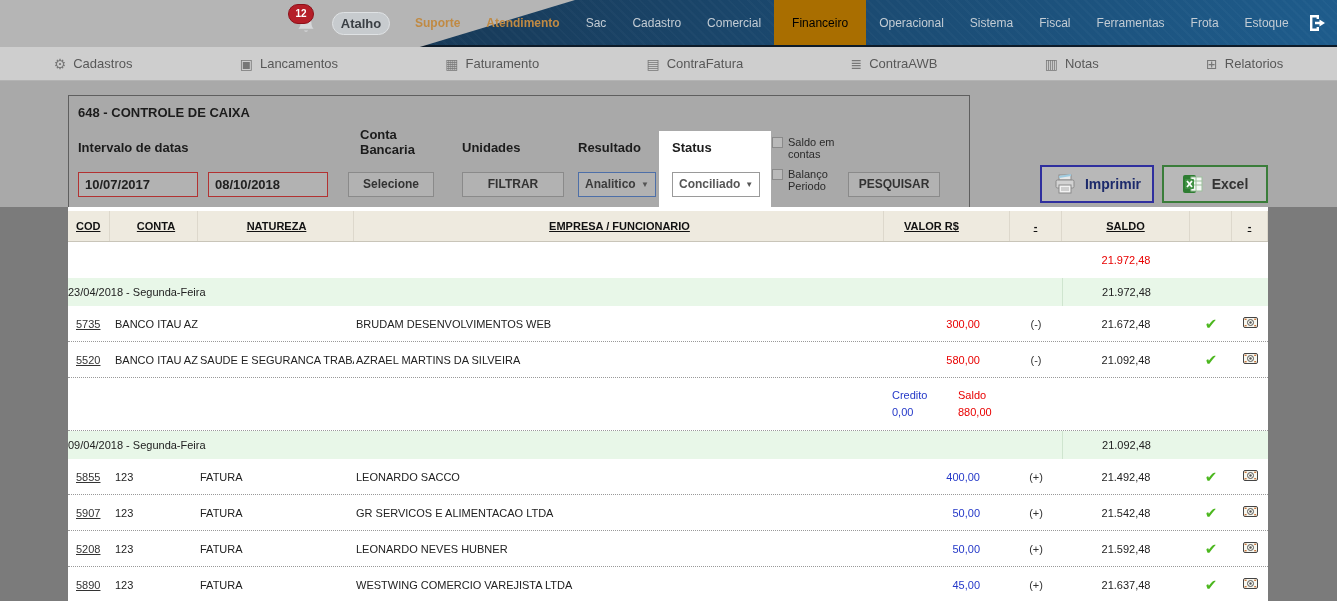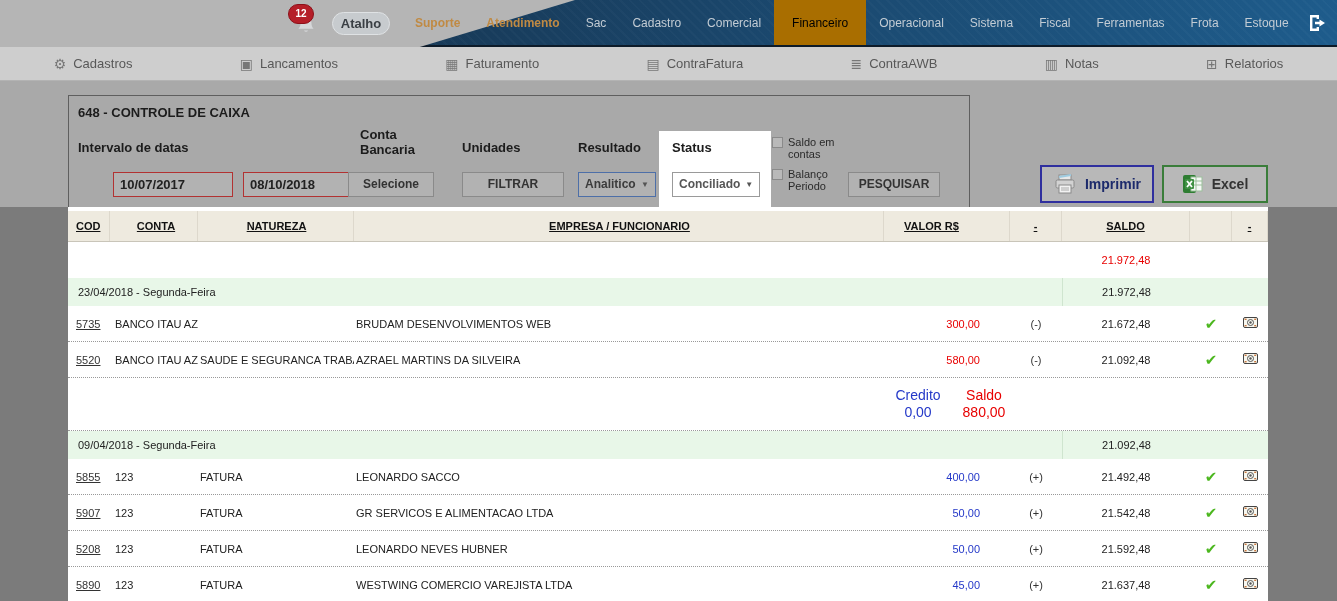--- a/index.html
+++ b/index.html
@@ -34,21 +34,21 @@
   .sub-item{display:flex;align-items:center;gap:7px;color:#585858;font-size:13px;cursor:pointer;}
   .sub-ico{font-size:14px;color:#777;line-height:14px;}
 
   
   .band{position:absolute;left:0;top:81px;width:1337px;height:126px;background:#a9a9a9;}
   .panel{position:absolute;left:68px;top:95px;width:900px;height:111px;border:1px solid #5f5f5f;z-index:1;}
   .panel-title{position:absolute;left:78px;top:105px;font-size:13px;font-weight:bold;color:#1c1c1c;z-index:1;}
   .flabel{position:absolute;font-size:13px;font-weight:bold;color:#1c1c1c;z-index:1;line-height:15px;}
   .date-input{position:absolute;width:120px;height:25px;box-sizing:border-box;border:1px solid #b23232;
     background:#b2b2b2;color:#222;font-size:13px;font-weight:bold;padding:0 6px;z-index:1;
-    font-family:"Liberation Sans","DejaVu Sans",sans-serif;margin-left:35px;}
+    font-family:"Liberation Sans","DejaVu Sans",sans-serif;}
   .gbtn{position:absolute;height:25px;box-sizing:border-box;background:#b2b2b2;border:1px solid #8a8a8a;
     color:#333;font-size:12px;font-weight:bold;text-align:center;line-height:23px;cursor:pointer;z-index:1;}
   .sel{position:absolute;height:25px;box-sizing:border-box;background:#b2b2b2;border:1px solid #4d6fa8;
     color:#3c3c3c;font-size:12px;font-weight:bold;padding:0 6px;line-height:23px;cursor:pointer;z-index:1;
     display:flex;justify-content:space-between;align-items:center;}
   .sel .arr{font-size:8px;color:#555;margin-left:5px;}
   .spotlight{position:absolute;left:659px;top:131px;width:112px;height:77px;background:#fff;z-index:2;}
   .z3{z-index:3;}
   .sel.white{background:#fff;border:1px solid #9a9a9a;color:#555;}
   .cb-row{position:absolute;display:flex;gap:5px;z-index:1;width:78px;}
@@ -69,33 +69,33 @@
   .c{flex:none;box-sizing:border-box;overflow:hidden;white-space:nowrap;font-size:11px;color:#222;}
   .c-cod{width:42px;padding-left:8px;}
   .c-conta{width:88px;padding-left:5px;}
   .c-natureza{width:156px;padding-left:2px;}
   .c-empresa{width:530px;padding-left:2px;}
   .c-valor{width:126px;text-align:right;padding-right:30px;}
   .c-sign{width:52px;text-align:center;color:#333;}
   .c-saldo{width:128px;text-align:center;}
   .c-check{width:42px;text-align:center;}
   .c-icon{width:36px;text-align:center;}
-  .c-datewide{width:816px;padding-left:10px;}
+  .c-datewide{width:816px;padding-left:0;}
   .t-row{display:flex;width:1200px;align-items:center;background:#fff;box-sizing:border-box;}
   .t-row.opening{height:36px;}
   .t-row.date{height:28px;background:#e8f7e8;}
   .t-row.date .c-saldo{border-left:1px solid #cfe5cf;height:28px;line-height:28px;}
   .t-row.entry{height:36px;border-bottom:1px dotted #999;}
   .t-row.summary{height:53px;border-bottom:1px dotted #999;}
   .val-red{color:#e80000;}
   .val-blue{color:#2438c8;}
   .cod-link{color:#333;text-decoration:underline;cursor:pointer;}
   .check{color:#4cb71f;font-size:15px;font-weight:bold;}
   .sum-wrap{display:flex;padding-left:8px;gap:14px;width:126px;box-sizing:border-box;}
-  .sum-block{width:54px;text-align:center;line-height:17px;font-size:14px;}
+  .sum-block{width:54px;line-height:17px;font-size:11px;}
 </style>
 </head>
 <body>
 
 <div id="page">
 
   <div class="navbar">
     <div class="nav-texture"></div>
     <div class="logo-wedge"></div>
     <div class="bell-wrap">

